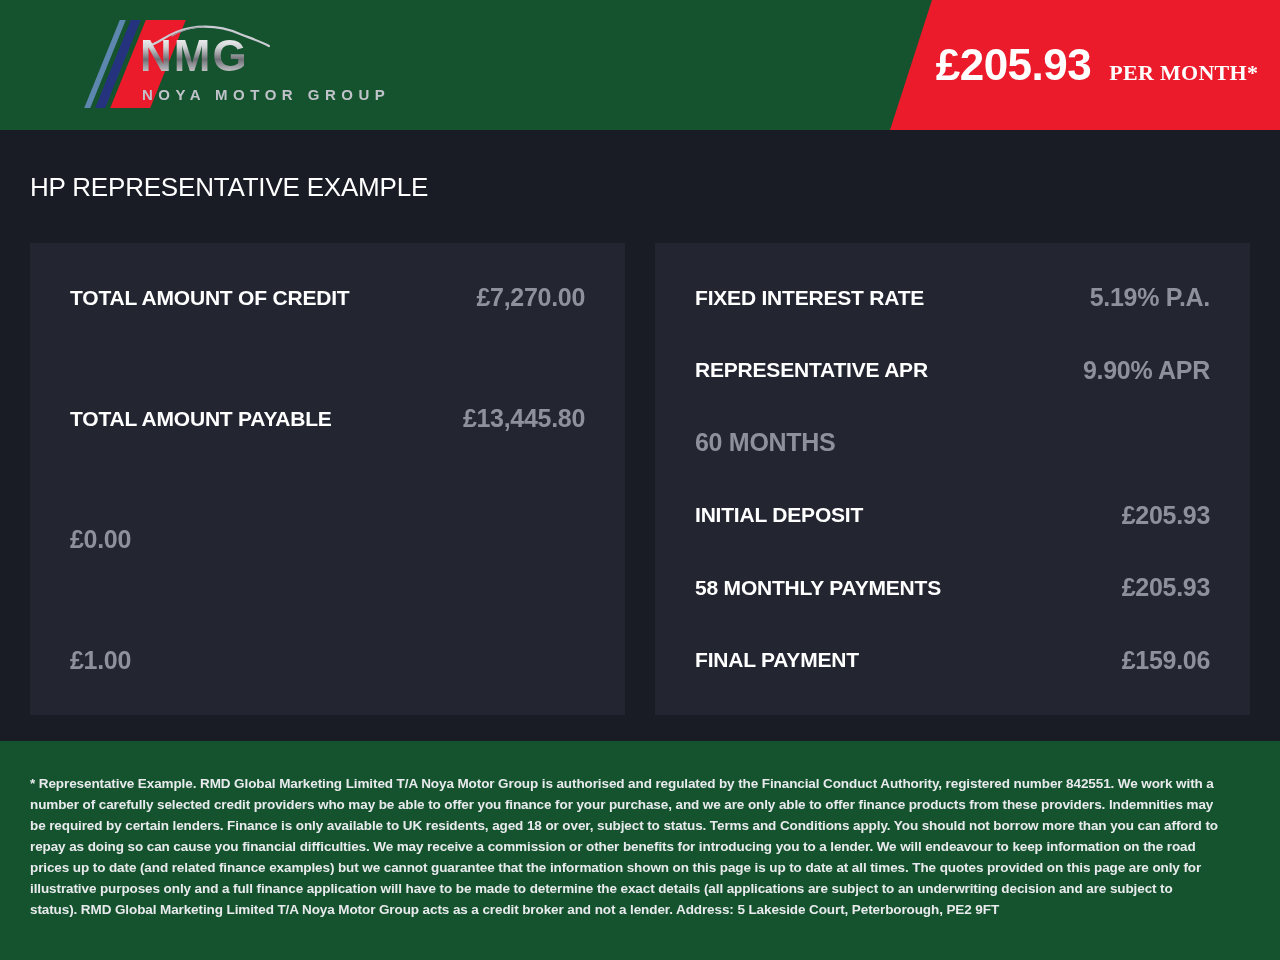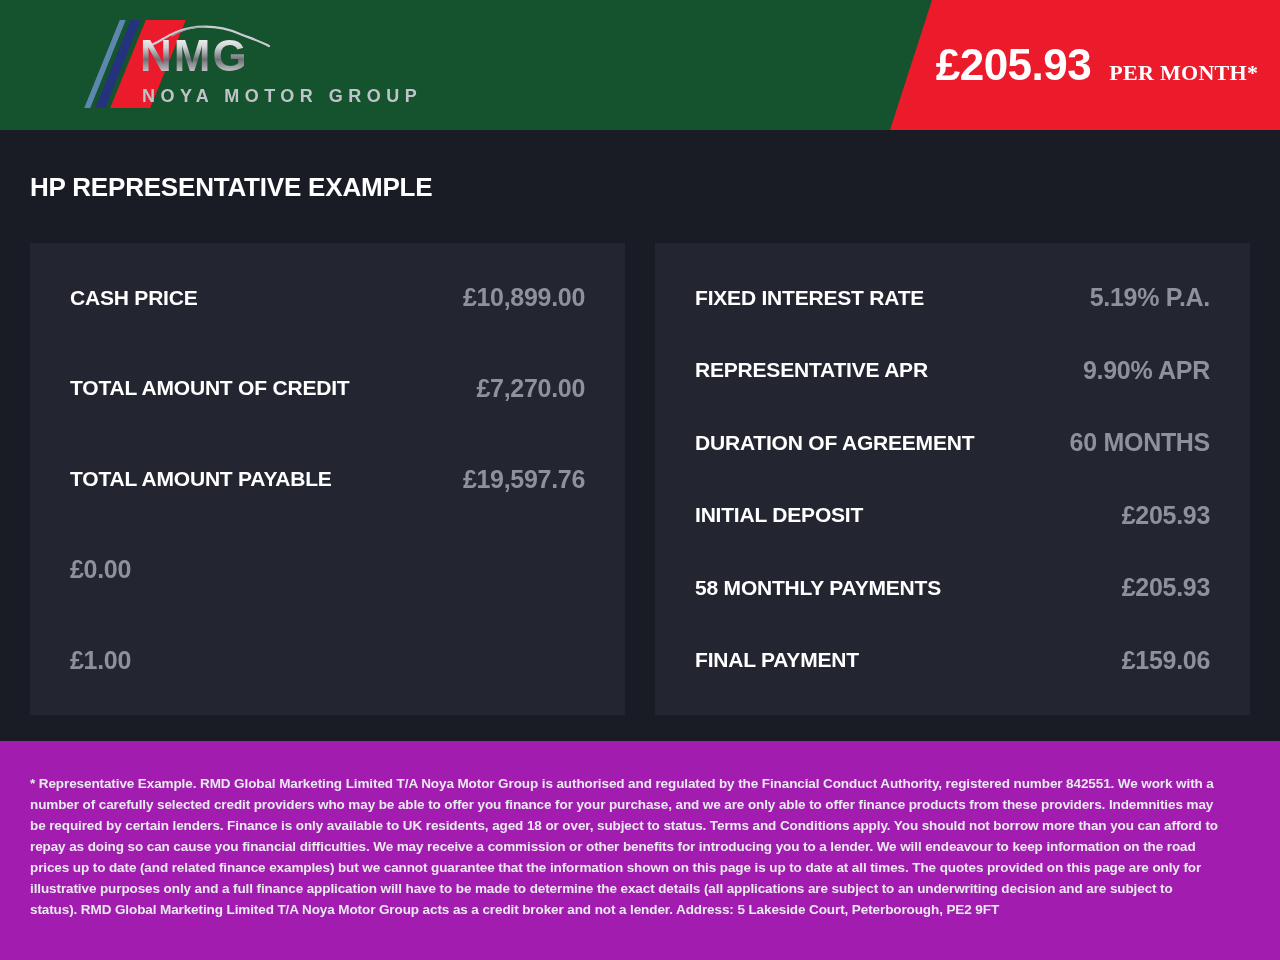--- a/index.html
+++ b/index.html
@@ -57,21 +57,21 @@
     background: linear-gradient(180deg, #ffffff 0%, #d2d3d6 30%, #6e7076 58%, #eeeff1 100%);
     -webkit-background-clip: text;
     background-clip: text;
     color: transparent;
     line-height: 1;
   }
   .logo-name {
     position: absolute;
     left: 62px;
     top: 78px;
-    font-size: 18px;
+    font-size: 15px;
     font-weight: bold;
     letter-spacing: 5.5px;
     color: #c0c3c9;
     white-space: nowrap;
   }
 
   .price-banner {
     position: absolute;
     top: 0;
     right: 0;
@@ -100,21 +100,21 @@
     font-weight: bold;
     color: #ffffff;
     letter-spacing: 0.3px;
     font-family: Liberation Serif, serif;
   }
 
   
   .page-title {
     margin: 42px 0 0 30px;
     font-size: 26px;
-    font-weight: bold;
+    font-weight: normal;
     color: #ffffff;
     letter-spacing: -0.2px;
   }
 
   
   .panels {
     display: flex;
     gap: 30px;
     margin: 40px 30px 0 30px;
   }
@@ -147,21 +147,21 @@
     white-space: nowrap;
   }
 
   
   .disclaimer-band {
     position: absolute;
     left: 0;
     top: 741px;
     width: 1280px;
     height: 219px;
-    background: #a21caf;
+    background: #14532d;
     padding: 32px 60px 0 30px;
   }
   .disclaimer-text {
     color: #e9eaee;
     font-size: 13.5px;
     font-weight: bold;
     line-height: 21px;
     letter-spacing: -0.1px;
     max-width: 1190px;
   }
@@ -195,50 +195,45 @@
     </div>
 
   </header>
 
   <h1 class="page-title">HP REPRESENTATIVE EXAMPLE</h1>
 
   <main class="panels">
 
     <section class="panel">
       <div class="frow">
-        <span class="flabel">CASH PRICE</span>
-        <span class="fvalue">£10,899.00</span>
-      </div>
-      <div class="frow">
         <span class="flabel">TOTAL AMOUNT OF CREDIT</span>
         <span class="fvalue">£7,270.00</span>
       </div>
       <div class="frow">
         <span class="flabel">TOTAL AMOUNT PAYABLE</span>
-        <span class="fvalue">£19,597.76</span>
+        <span class="fvalue">£13,445.80</span>
       </div>
       <div class="frow">
         <span class="fvalue">£0.00</span>
       </div>
       <div class="frow">
         <span class="fvalue">£1.00</span>
       </div>
     </section>
 
     <section class="panel">
       <div class="frow">
         <span class="flabel">FIXED INTEREST RATE</span>
         <span class="fvalue">5.19% P.A.</span>
       </div>
       <div class="frow">
         <span class="flabel">REPRESENTATIVE APR</span>
         <span class="fvalue">9.90% APR</span>
       </div>
       <div class="frow">
-        <span class="flabel">DURATION OF AGREEMENT</span>
         <span class="fvalue">60 MONTHS</span>
       </div>
       <div class="frow">
         <span class="flabel">INITIAL DEPOSIT</span>
         <span class="fvalue">£205.93</span>
       </div>
       <div class="frow">
         <span class="flabel">58 MONTHLY PAYMENTS</span>
         <span class="fvalue">£205.93</span>
       </div>

